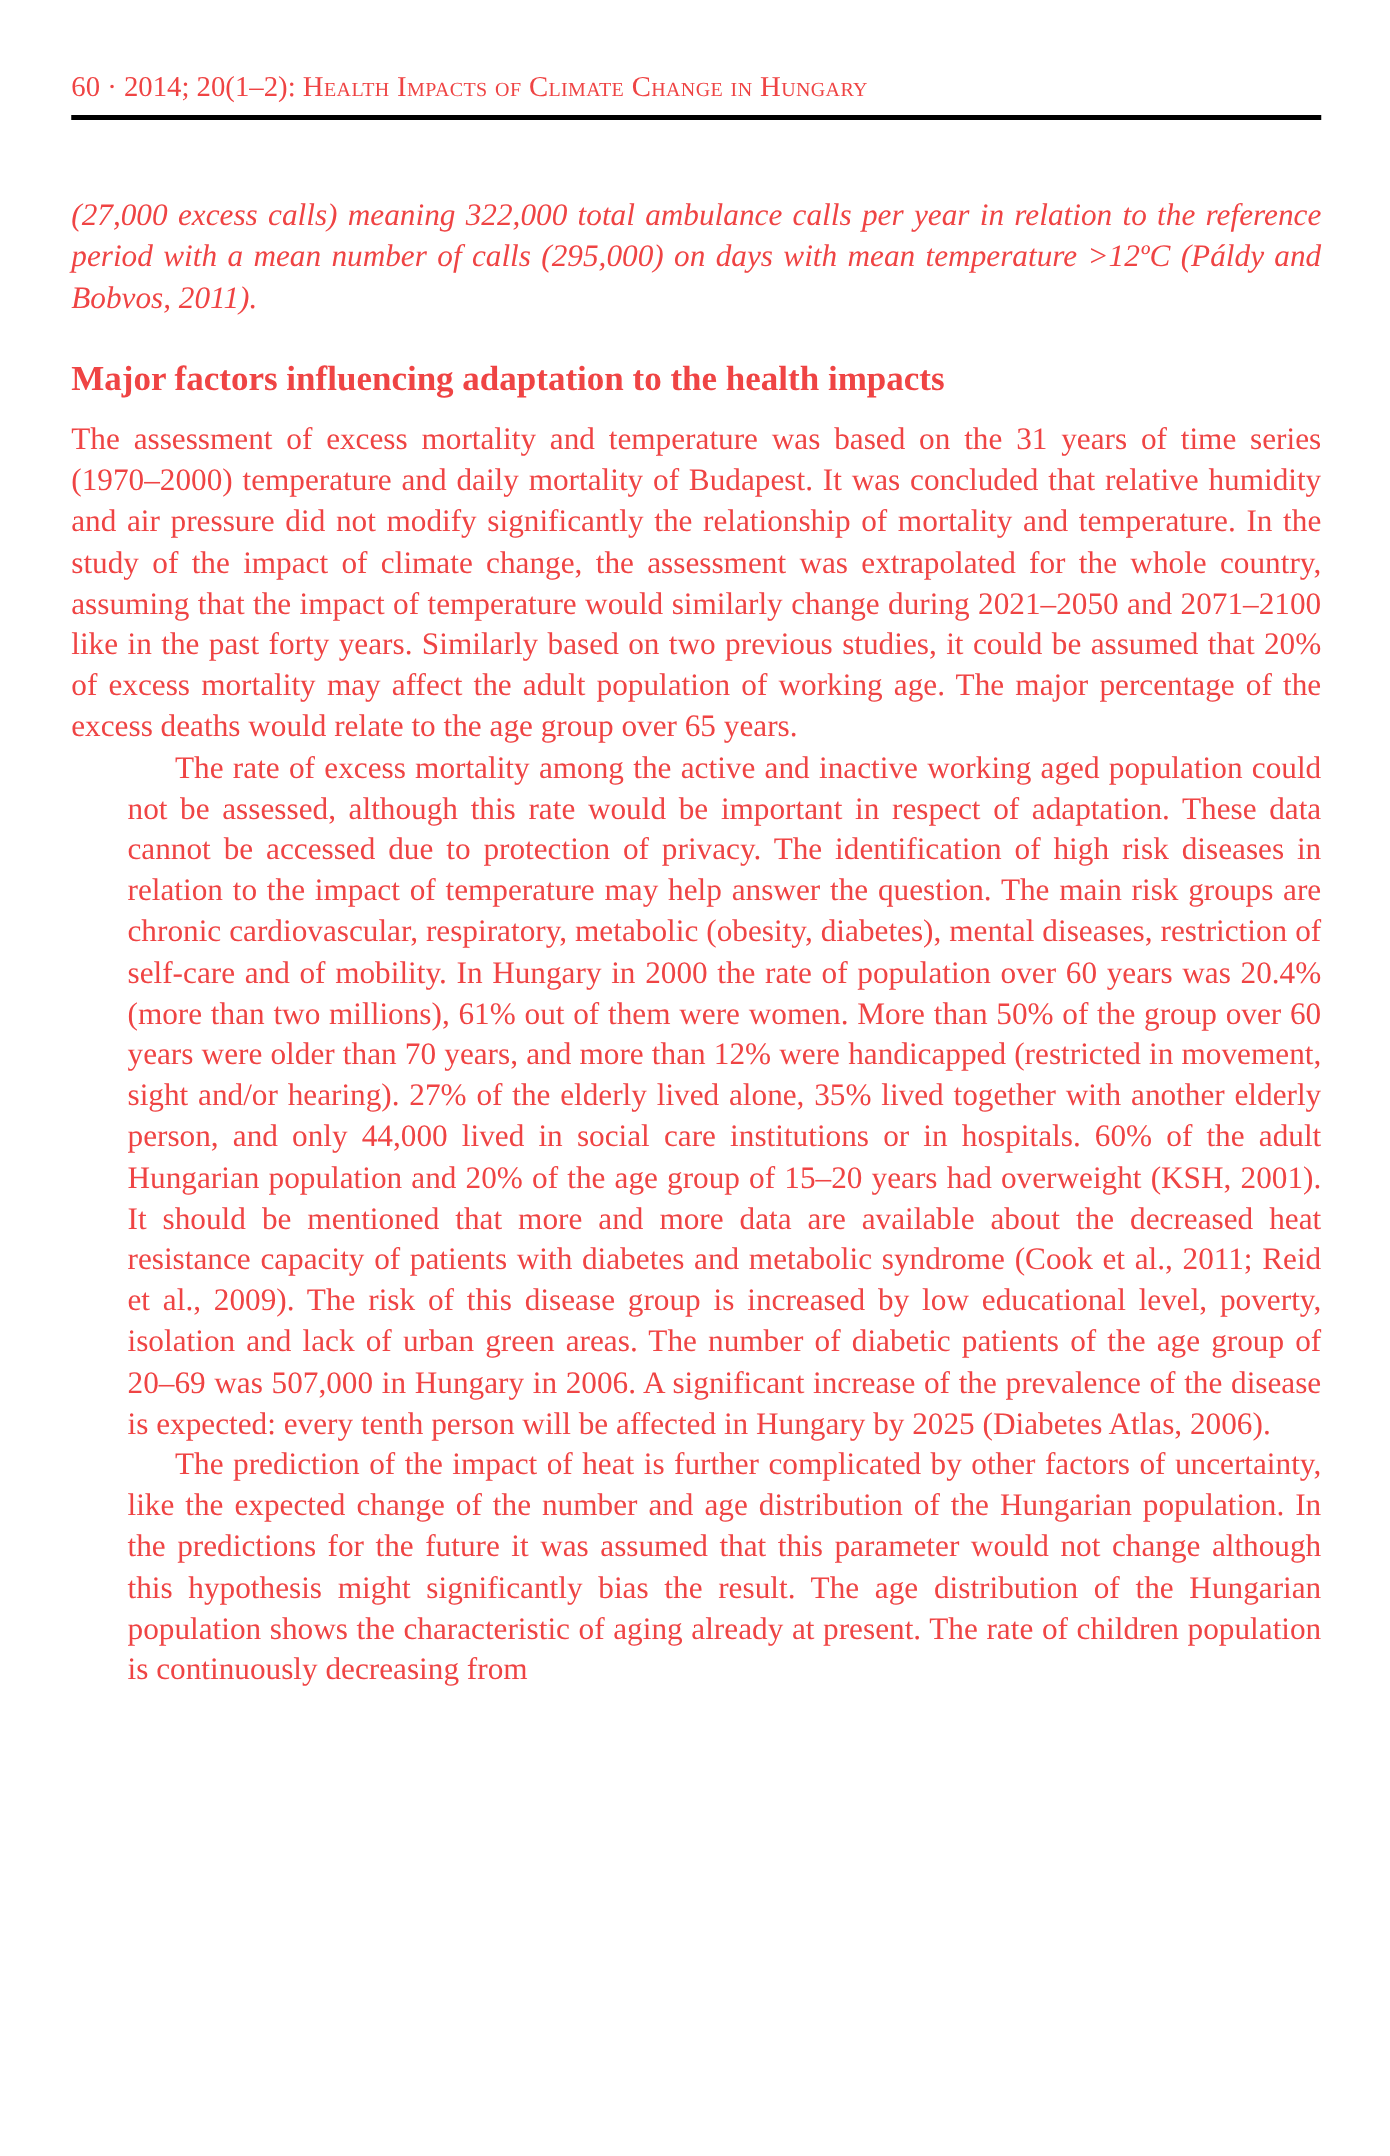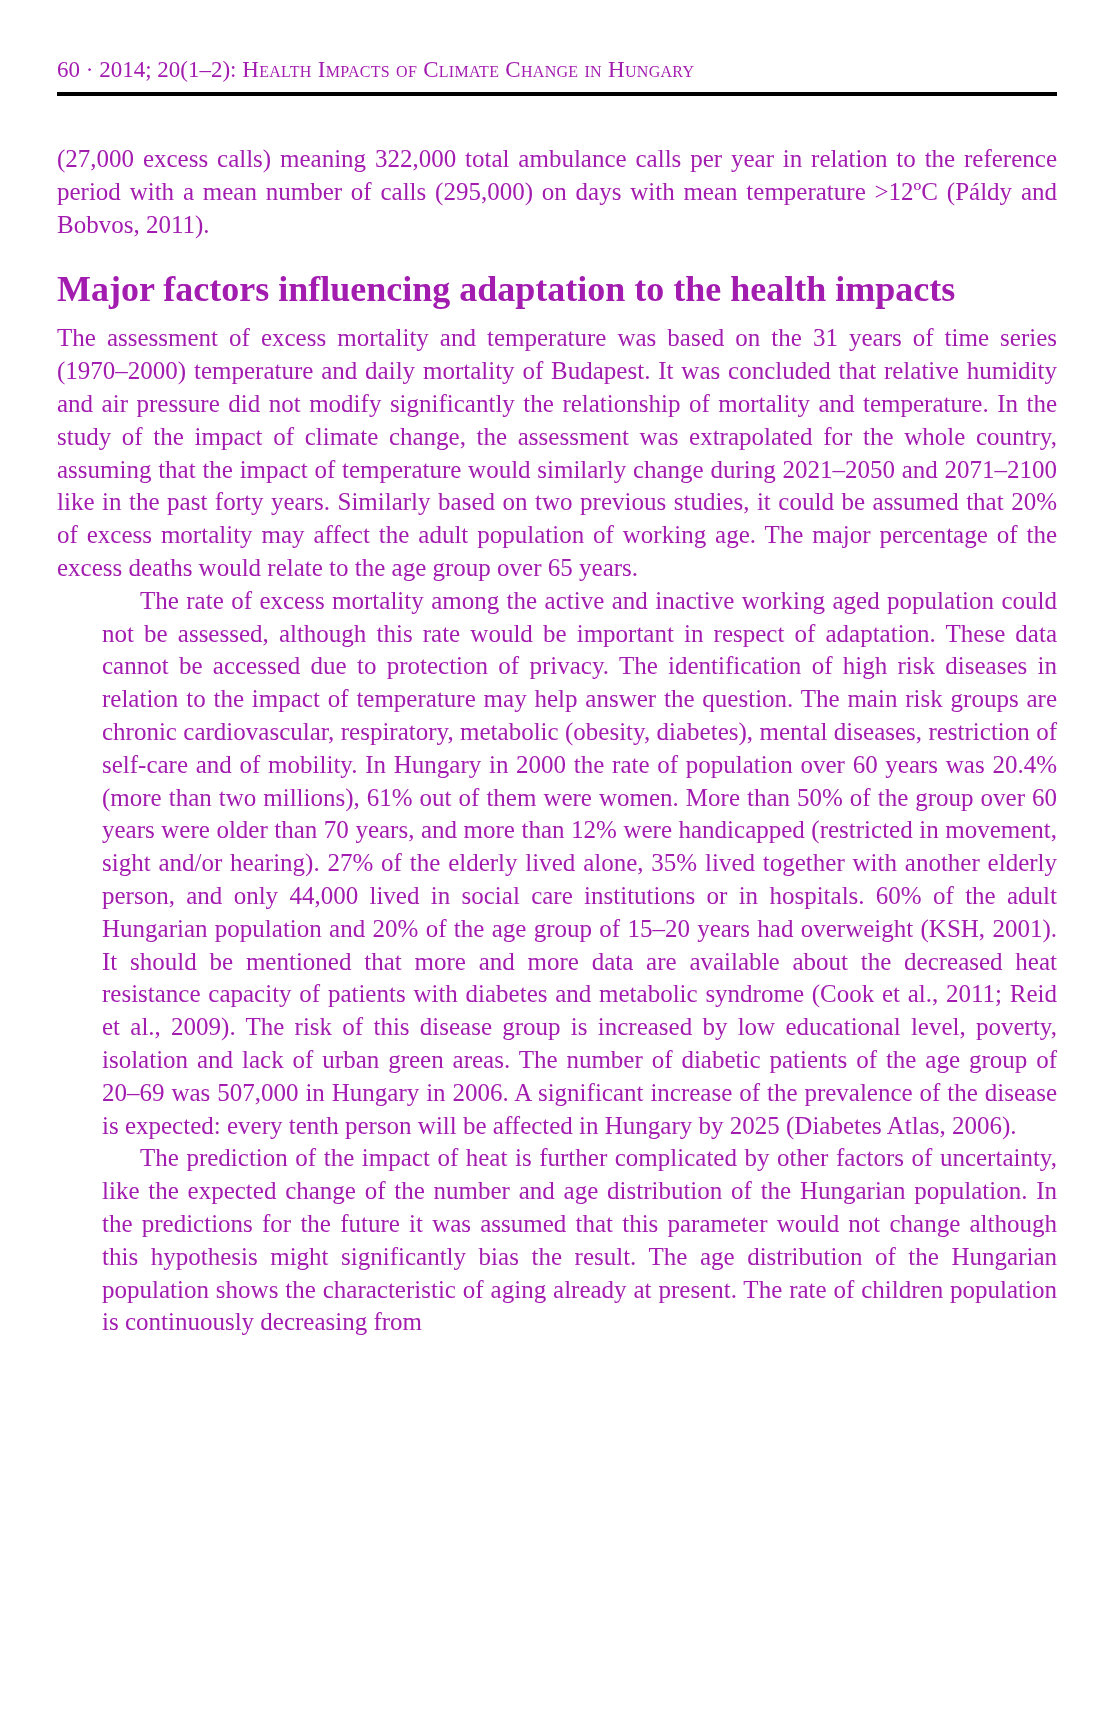--- a/index.html
+++ b/index.html
@@ -5,21 +5,21 @@
   html, body {
     margin: 0;
     padding: 0;
     background: #ffffff;
   }
   .page {
     position: relative;
     width: 1112px;
     height: 1458px;
     background: #ffffff;
-    color: #a21caf;
+    color: #ef4444;
     font-family: "Liberation Serif", "DejaVu Serif", serif;
     box-sizing: border-box;
     padding: 0 55px 0 57px;
     overflow: hidden;
   }
   .running-header {
     padding-top: 57px;
     padding-bottom: 9px;
     border-bottom: 4px solid #000000;
     font-size: 23px;
@@ -36,28 +36,29 @@
   .body-text {
     font-size: 25px;
     line-height: 32.8px;
     text-align: justify;
     hyphens: auto;
   }
   p.para {
     margin: 0;
   }
   p.para.intro {
-    margin-top: 47px;
+    margin-top: 61px;
+    font-style: italic;
   }
   p.para.indent {
     text-indent: 38px;
     margin-left: 45px;
   }
   h2.section-heading {
-    font-size: 36px;
+    font-size: 28px;
     line-height: 37px;
     font-weight: bold;
     text-align: left;
     margin: 30px 0 14px 0;
   }
 </style>
 </head>
 <body>
 
 <div class="page">

